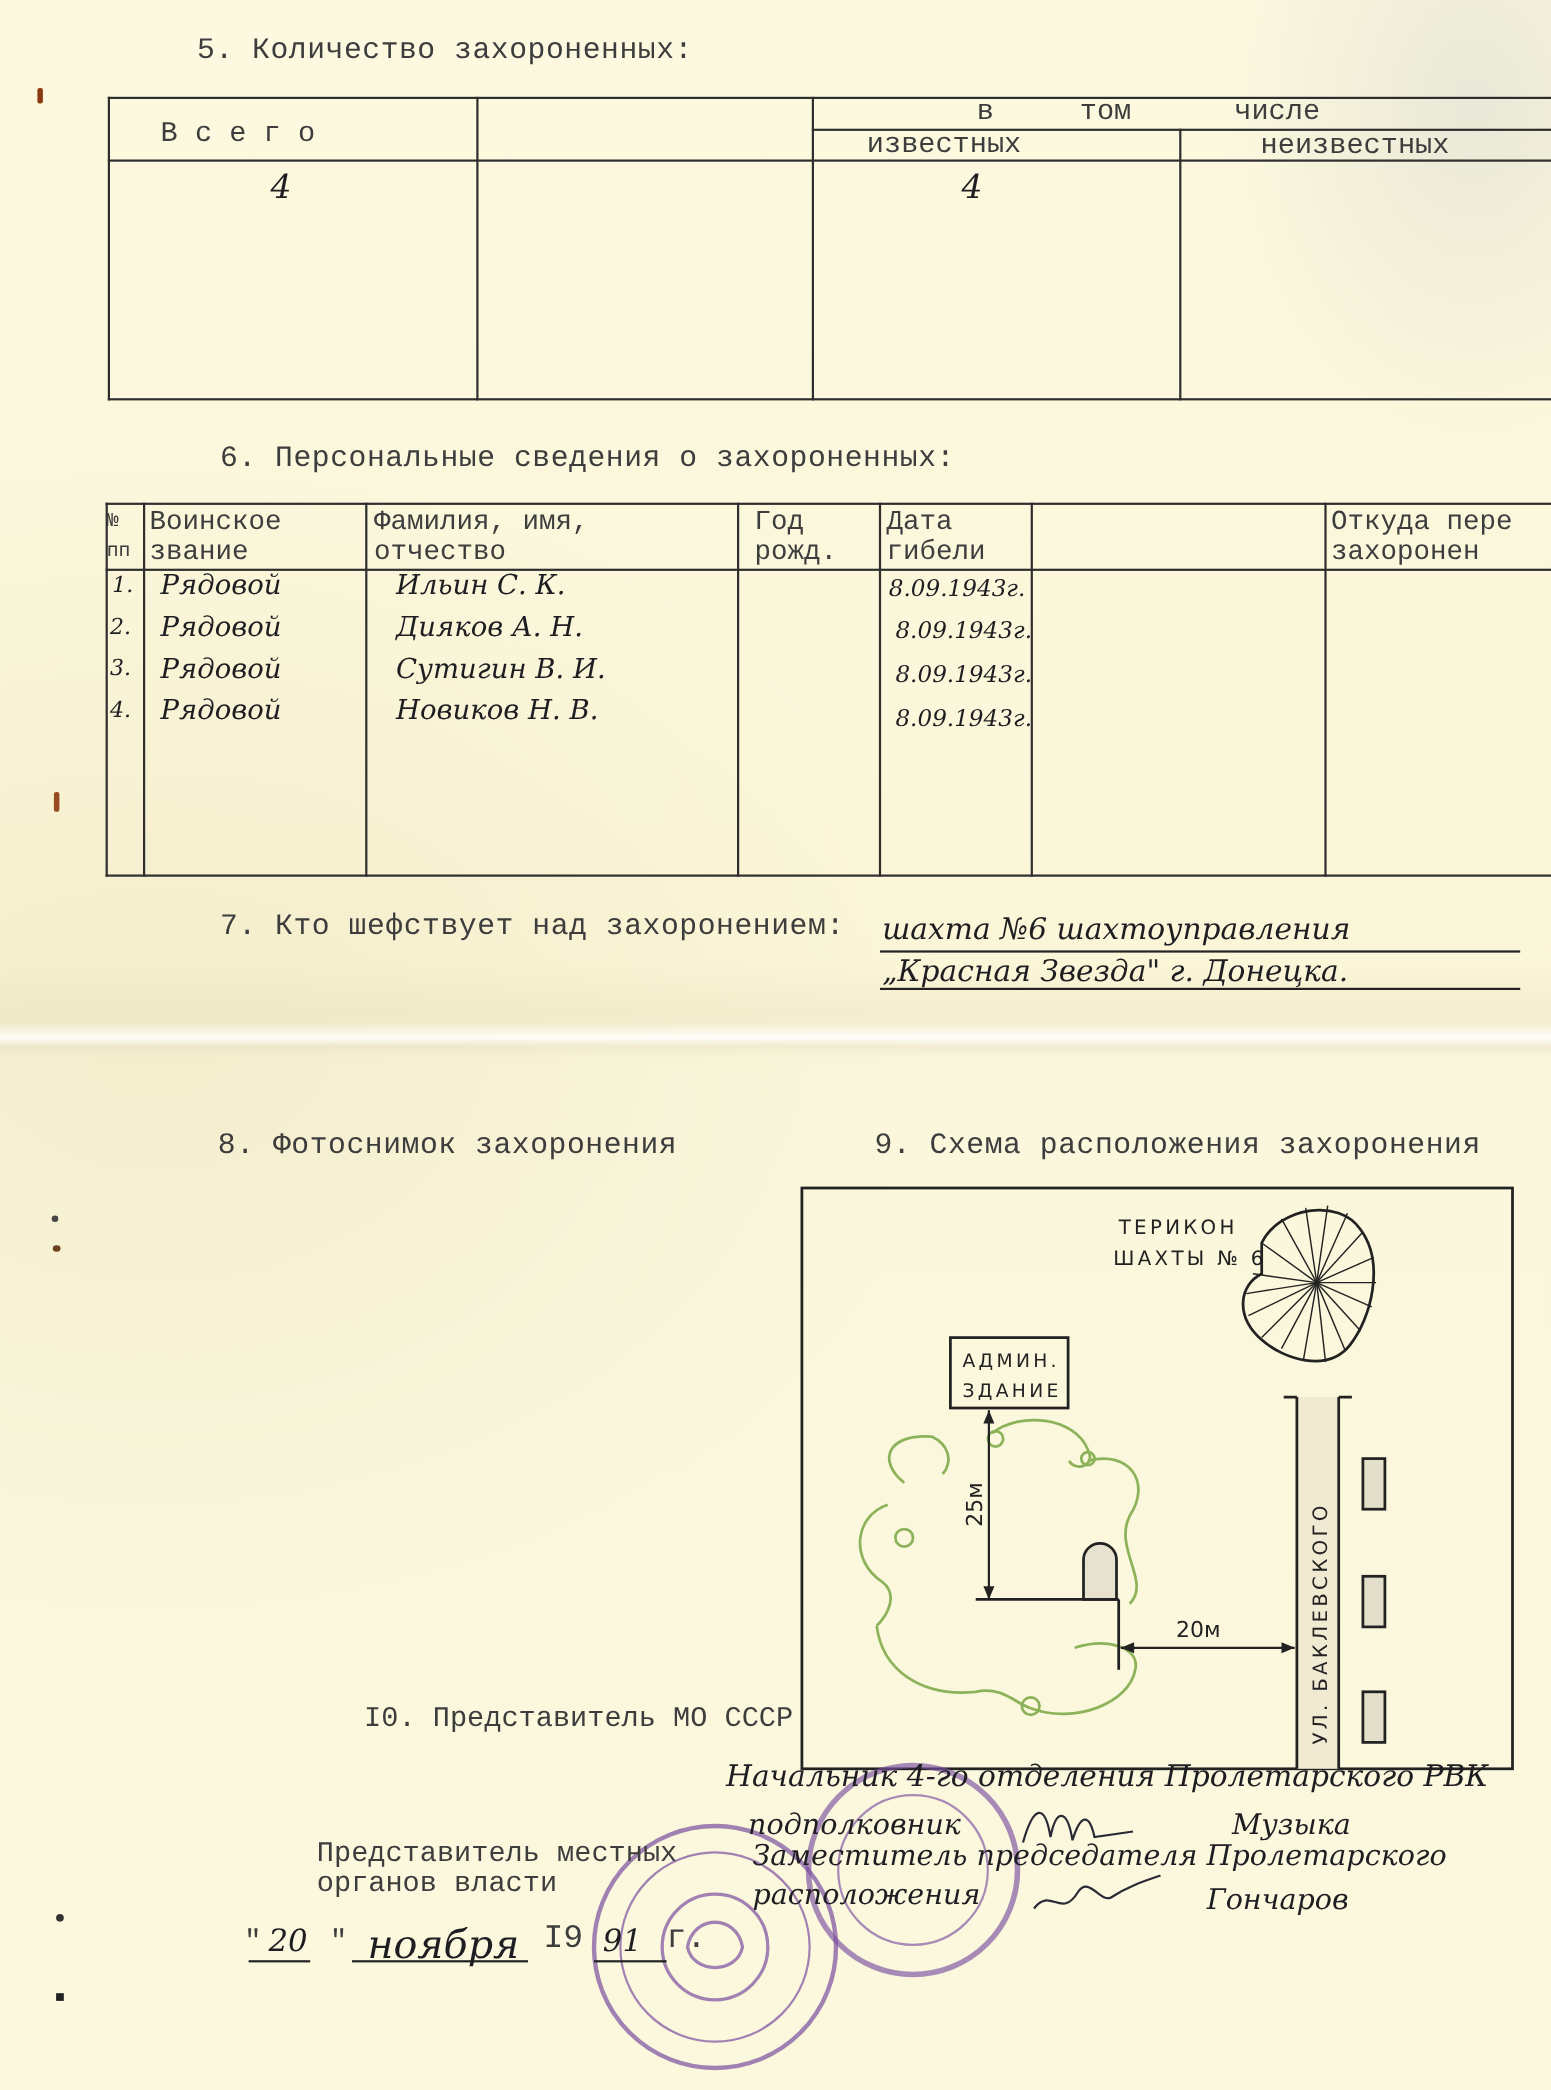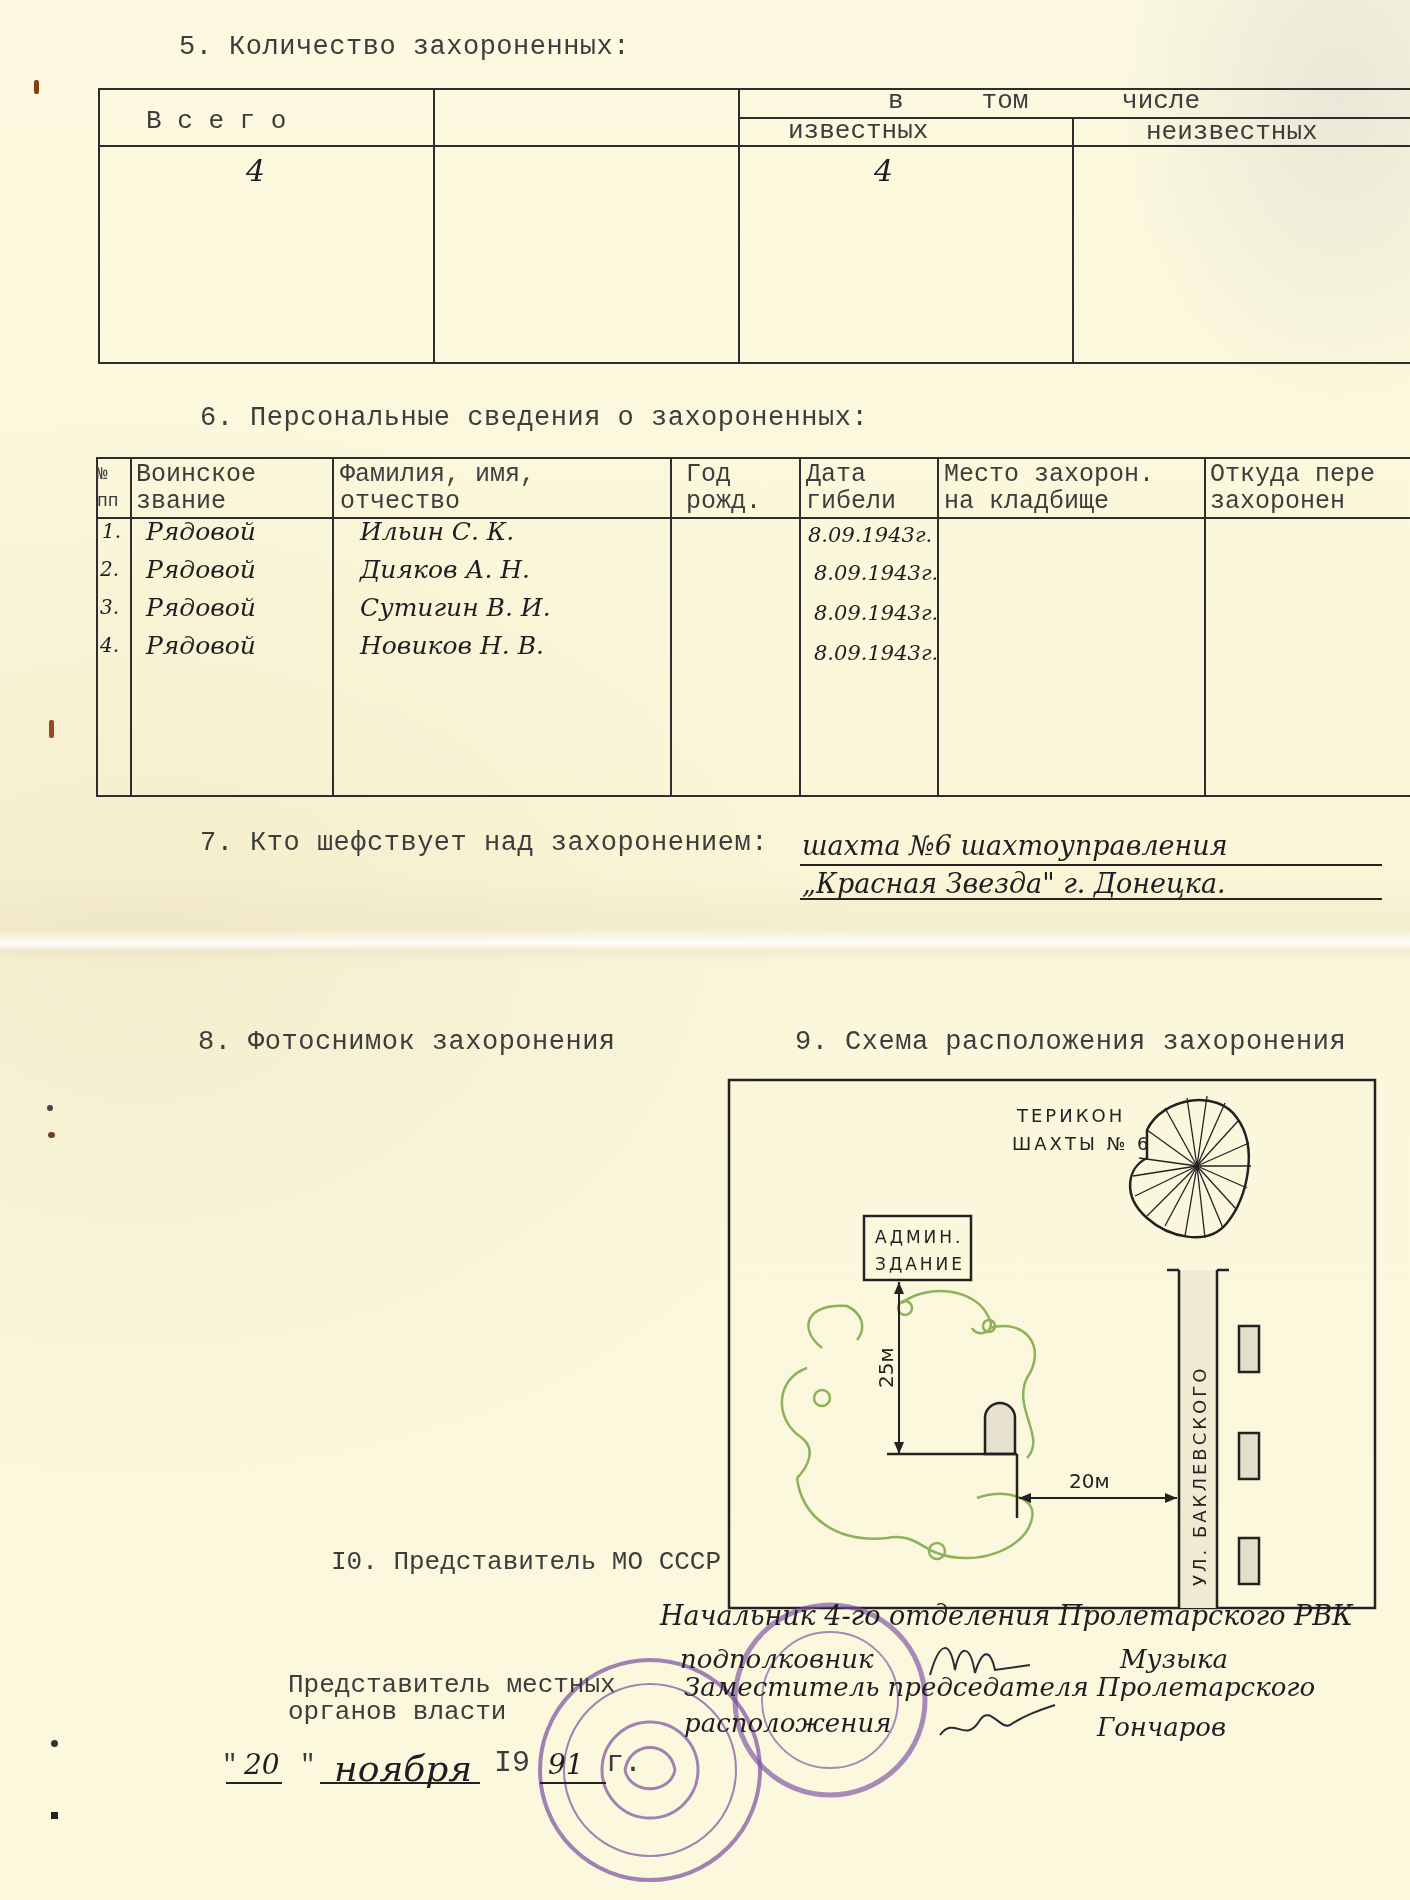--- a/index.html
+++ b/index.html
@@ -93,22 +93,20 @@
   <div class="hdr typed" style="left:1px; top:4px; font-size:18px; line-height:27px;">№
 пп</div>
   <div class="hdr typed" style="left:40px; top:4px;">Воинское
 звание</div>
   <div class="hdr typed" style="left:244px; top:4px;">Фамилия, имя,
 отчество</div>
   <div class="hdr typed" style="left:590px; top:4px;">Год
 рожд.</div>
   <div class="hdr typed" style="left:710px; top:4px;">Дата
 гибели</div>
-  <div class="hdr typed" style="left:848px; top:4px;">Место захорон.
-на кладбище</div>
   <div class="hdr typed" style="left:1114px; top:4px;">Откуда пере
 захоронен</div>
 
   <div class="cell hand" style="left:6px; top:62px; font-size:20px;">1.</div>
   <div class="cell hand" style="left:50px; top:60px;">Рядовой</div>
   <div class="cell hand" style="left:264px; top:60px;">Ильин С. К.</div>
   <div class="cell hand date" style="left:712px; top:66px;">8.09.1943г.</div>
 
   <div class="cell hand" style="left:4px; top:100px; font-size:20px;">2.</div>
   <div class="cell hand" style="left:50px; top:98px;">Рядовой</div>

